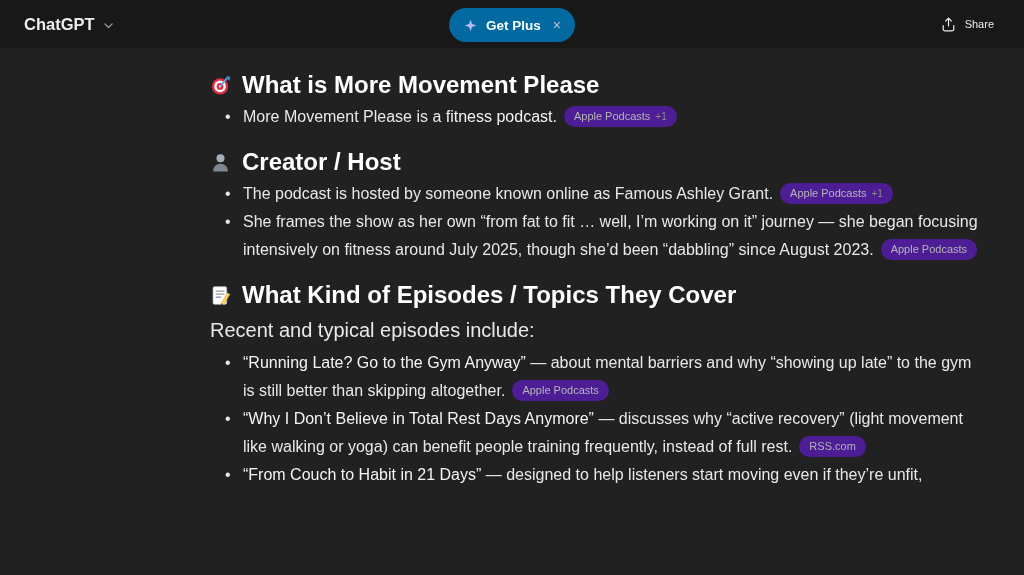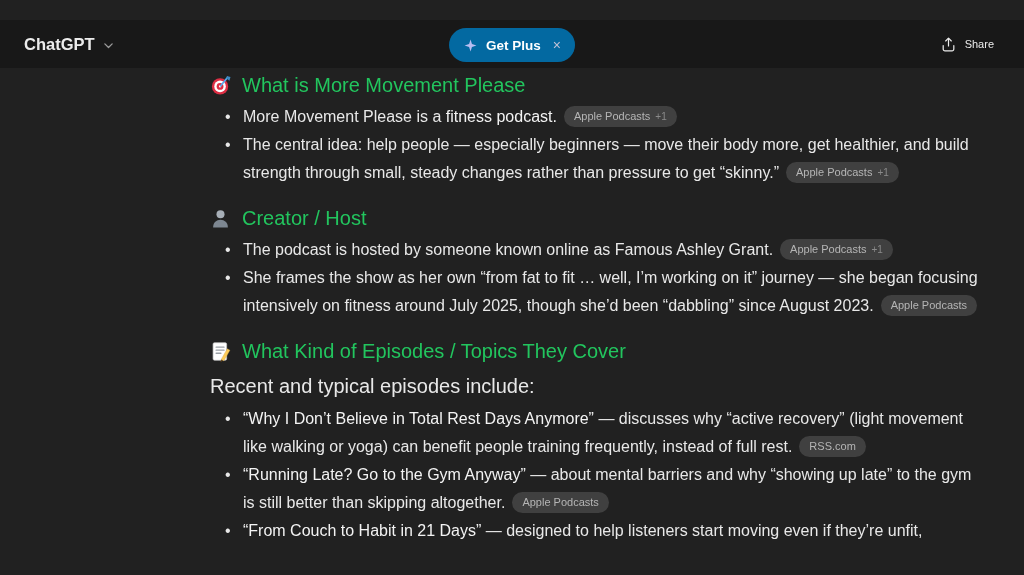--- a/index.html
+++ b/index.html
@@ -7,21 +7,21 @@
     width: 1024px; height: 575px; overflow: hidden;
     background: #212121;
     font-family: "Liberation Sans", "DejaVu Sans", sans-serif;
     color: #e8e8e8;
   }
   
   .header {
     position: fixed; top: 0; left: 0; width: 1024px; height: 48px;
     background: #181818;
     display: flex; align-items: center; justify-content: space-between;
-    padding: 0 22px 0 16px; z-index: 10; margin-top: 20px;
+    padding: 0 22px 0 16px; z-index: 10;
   }
   .model-switcher {
     display: flex; align-items: center; gap: 7px;
     cursor: pointer; padding: 6px 8px; border-radius: 8px;
   }
   .model-switcher .app-name { font-size: 16.5px; font-weight: 600; color: #ececec; }
   .chevron { width: 13px; height: 13px; display: block; }
   .get-plus-pill {
     position: absolute; left: 50%; top: 8px; transform: translateX(-50%);
     height: 34px; border-radius: 999px;
@@ -37,39 +37,39 @@
     display: flex; align-items: center; gap: 8px; cursor: pointer;
     padding: 6px 8px; border-radius: 8px;
   }
   .share-button .label { font-size: 11px; font-weight: 500; color: #ececec; }
   
   .content {
     margin-left: 210px; width: 775px; padding-top: 70px;
   }
   .block-heading {
     display: flex; align-items: center; gap: 11px;
-    font-size: 20px; line-height: 30px; font-weight: 400; color: #22c55e;
+    font-size: 24px; line-height: 30px; font-weight: 700; color: #ffffff;
     margin: 16px 0 3px;
   }
   .block-heading:first-child { margin-top: 0; }
   .h-icon { width: 21px; height: 21px; display: inline-block; flex: 0 0 auto; }
   .h-icon svg { width: 100%; height: 100%; display: block; }
   .block-para { font-size: 20px; line-height: 28px; margin: 6px 0 5px; color: #e8e8e8; }
   ul.bullet-list { list-style: none; margin: 0; padding: 0; }
   ul.bullet-list li {
     position: relative; padding-left: 33px;
     font-size: 16px; line-height: 28px; color: #e8e8e8;
   }
   ul.bullet-list li::before {
     content: "\2022"; position: absolute; left: 15px; top: 0;
     color: #e8e8e8;
   }
   .seg-bold { font-weight: 400; color: #f3f3f3; }
   .citation-badge {
-    display: inline-block; background: #404040; border-radius: 999px;
+    display: inline-block; background: #4c1d95; border-radius: 999px;
     padding: 5px 10px; margin-left: 7px;
     font-size: 11px; line-height: 1; color: #b5b5b5;
     white-space: nowrap; transform: translateY(-2px);
     cursor: pointer; border: none;
   }
   .citation-badge .extra { color: #8a8a8a; font-size: 10px; margin-left: 5px; }
 </style>
 </head>
 <body>
 
@@ -114,21 +114,20 @@
           <circle cx="11.5" cy="13" r="3.9" fill="#dd2e44"></circle>
           <circle cx="11.5" cy="13" r="1.3" fill="#ffffff"></circle>
           <path d="M12.2 12.3L20 2.8" stroke="#55acee" stroke-width="2" stroke-linecap="round"></path>
           <path d="M19.2 1.2l4.2 1.2-1.2 4.2-3.1-2.3z" fill="#3b88c3"></path>
         </svg>
       </span>
       <span>What is More Movement Please</span>
     </h3>
     <ul class="bullet-list">
       <li><span>More Movement Please is a </span><span class="seg-bold">fitness podcast.</span><button class="citation-badge"><span>Apple Podcasts</span><span class="extra">+1</span></button></li>
-      <li><span>The central idea: help people — especially beginners — move their body more, get healthier, and build strength through small, steady changes rather than pressure to get “skinny.”</span><button class="citation-badge"><span>Apple Podcasts</span><span class="extra">+1</span></button></li>
     </ul>
     <h3 class="block-heading">
       <span class="h-icon">
         <svg viewBox="0 0 24 24">
           <circle cx="12" cy="7.2" r="4.6" fill="#a7afb7"></circle>
           <path d="M3.6 21.5c0-4.8 3.8-8.2 8.4-8.2s8.4 3.4 8.4 8.2v.8H3.6z" fill="#7d8791"></path>
         </svg>
       </span>
       <span>Creator / Host</span>
     </h3>
@@ -142,17 +141,17 @@
           <rect x="3.5" y="2" width="15.5" height="20" rx="1.6" fill="#ffffff" stroke="#c9c9c9" stroke-width="0.8"></rect>
           <path d="M7 7h9M7 10.5h9M7 14h5.5" stroke="#9aa0a6" stroke-width="1.5" stroke-linecap="round"></path>
           <path d="M12.8 21l7-12.2 3 1.7-7 12.2z" fill="#fdcb58" stroke="#c99f3f" stroke-width="0.4"></path>
           <path d="M12.8 21l-.9 3.2 3.2-1.8z" fill="#65471b"></path>
         </svg>
       </span>
       <span>What Kind of Episodes / Topics They Cover</span>
     </h3>
     <p class="block-para">Recent and typical episodes include:</p>
     <ul class="bullet-list">
+      <li><span class="seg-bold">“Running Late? Go to the Gym Anyway”</span><span> — about mental barriers and why “showing up late” to the gym is still better than skipping altogether.</span><button class="citation-badge"><span>Apple Podcasts</span></button></li>
       <li><span class="seg-bold">“Why I Don’t Believe in Total Rest Days Anymore”</span><span> — discusses why “active recovery” (light movement like walking or yoga) can benefit people training frequently, instead of full rest.</span><button class="citation-badge"><span>RSS.com</span></button></li>
-      <li><span class="seg-bold">“Running Late? Go to the Gym Anyway”</span><span> — about mental barriers and why “showing up late” to the gym is still better than skipping altogether.</span><button class="citation-badge"><span>Apple Podcasts</span></button></li>
       <li><span class="seg-bold">“From Couch to Habit in 21 Days”</span><span> — designed to help listeners start moving even if they’re unfit,</span></li>
     </ul>
   </main>
 
 </body></html>

